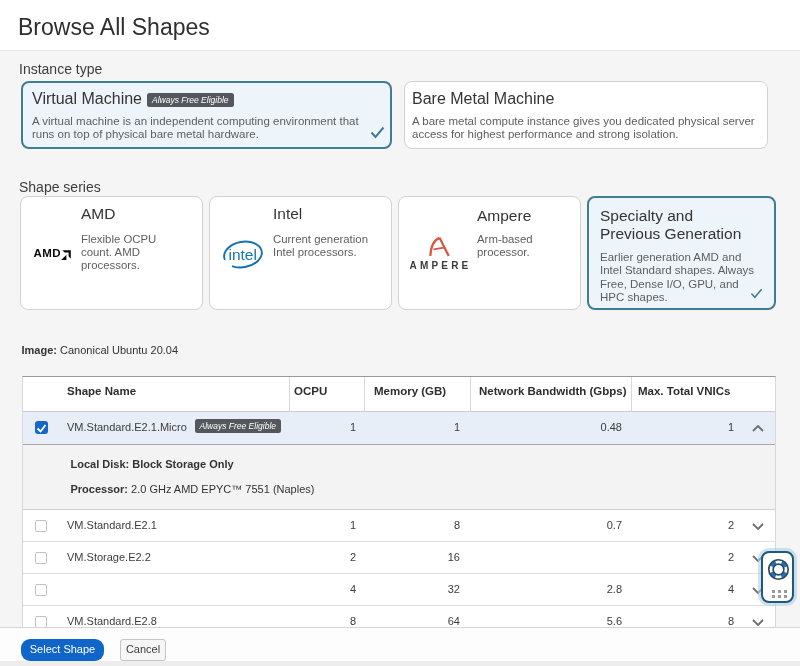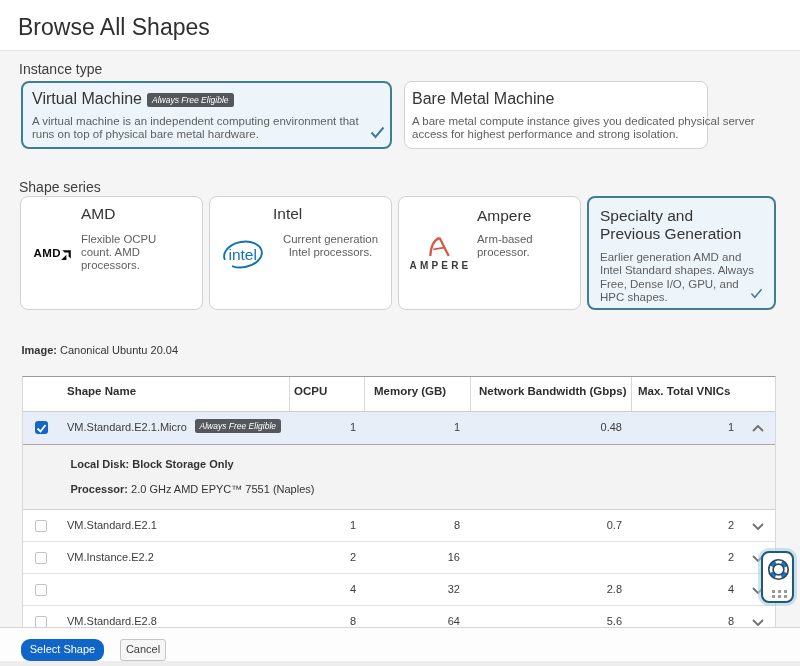--- a/index.html
+++ b/index.html
@@ -43,37 +43,37 @@
 <div class="abs seclabel" style="left:19px; top:60.5px;">Instance type</div>
 
 <div class="abs card sel" style="left:21px; top:81px; width:371px; height:68px;">
   <div class="cardtitle" style="position:absolute; left:9px; top:6.5px;">Virtual Machine</div>
   <div class="badge" style="position:absolute; left:124px; top:10px;">Always Free Eligible</div>
   <div class="carddesc" style="position:absolute; left:9px; top:32px; width:345px;">A virtual machine is an independent computing environment that runs on top of physical bare metal hardware.</div>
   <svg style="position:absolute; right:5px; bottom:8px;" width="15" height="13" viewBox="0 0 15 13">
       <polyline points="1.5,6.5 5.5,11 13.5,1.5" fill="none" stroke="#3f7d93" stroke-width="2"></polyline>
     </svg>
 </div>
-<div class="abs card" style="left:404px; top:81px; width:304px; height:68px;">
+<div class="abs card" style="left:404px; top:81px; width:364px; height:68px;">
   <div class="cardtitle" style="position:absolute; left:7px; top:7.5px;">Bare Metal Machine</div>
   <div class="carddesc" style="position:absolute; left:7px; top:33px; width:350px;">A bare metal compute instance gives you dedicated physical server access for highest performance and strong isolation.</div>
 </div>
 
 <div class="abs seclabel" style="left:19px; top:178.5px;">Shape series</div>
 
 <div class="abs card" style="left:20px; top:196px; width:183px; height:114px;">
   <div class="cardtitle2" style="position:absolute; left:60px; top:7.5px;">AMD</div>
   <div class="carddesc2" style="position:absolute; left:60px; top:35.5px; width:88px;">Flexible OCPU count. AMD processors.</div>
   <div style="position:absolute; left:12.5px; top:50px; font-size:11.5px; font-weight:bold; color:#0a0a0a; letter-spacing:0.4px;">AMD</div>
   <svg style="position:absolute; left:40px; top:52.5px;" width="10" height="10" viewBox="0 0 10 10">
     <path d="M0.2,10 L5.4,4.8 L5.4,10 Z" fill="#0a0a0a"></path>
     <path d="M1.4,0.2 H9.8 V8.6 L7.6,6.5 V2.4 H3.5 Z" fill="#0a0a0a"></path>
   </svg>
 </div>
-<div class="abs card" style="left:209px; top:196px; width:183px; height:114px;text-align:center;">
+<div class="abs card" style="left:209px; top:196px; width:183px; height:114px;">
   <div class="cardtitle2" style="position:absolute; left:63px; top:7.5px;">Intel</div>
   <div class="carddesc2" style="position:absolute; left:63px; top:35.5px; width:115px;">Current generation Intel processors.</div>
   <svg style="position:absolute; left:13px; top:41.5px;" width="40" height="31" viewBox="0 0 80 62">
     <g transform="rotate(-10 40 31)">
         <ellipse cx="40" cy="31" rx="38" ry="25.5" fill="none" stroke="#1272b4" stroke-width="3.8" stroke-dasharray="186 22" stroke-dashoffset="-97" stroke-linecap="round"></ellipse>
       </g>
     <text x="11" y="42.5" font-family="Liberation Sans" font-size="31" fill="#1272b4">intel</text>
   </svg>
 </div>
 <div class="abs card" style="left:398px; top:196px; width:183px; height:114px;">
@@ -134,21 +134,21 @@
     <div class="num" style="left:266px; width:67px;">1</div>
     <div class="num" style="left:341px; width:96px;">8</div>
     <div class="num" style="left:447px; width:152px;">0.7</div>
     <div class="num" style="left:608px; width:103px;">2</div>
     <svg class="chev" width="12" height="7" viewBox="0 0 12 7">
         <polyline points="1,1 6,6 11,1" fill="none" stroke="#6e6e6e" stroke-width="1.8"></polyline>
       </svg>
   </div>
   <div class="row">
     <div class="cbx"></div>
-    <div class="name">VM.Instance.E2.2</div>
+    <div class="name">VM.Storage.E2.2</div>
     <div class="num" style="left:266px; width:67px;">2</div>
     <div class="num" style="left:341px; width:96px;">16</div>
     <div class="num" style="left:608px; width:103px;">2</div>
     <svg class="chev" width="12" height="7" viewBox="0 0 12 7">
         <polyline points="1,1 6,6 11,1" fill="none" stroke="#6e6e6e" stroke-width="1.8"></polyline>
       </svg>
   </div>
   <div class="row">
     <div class="cbx"></div>
     <div class="num" style="left:266px; width:67px;">4</div>

